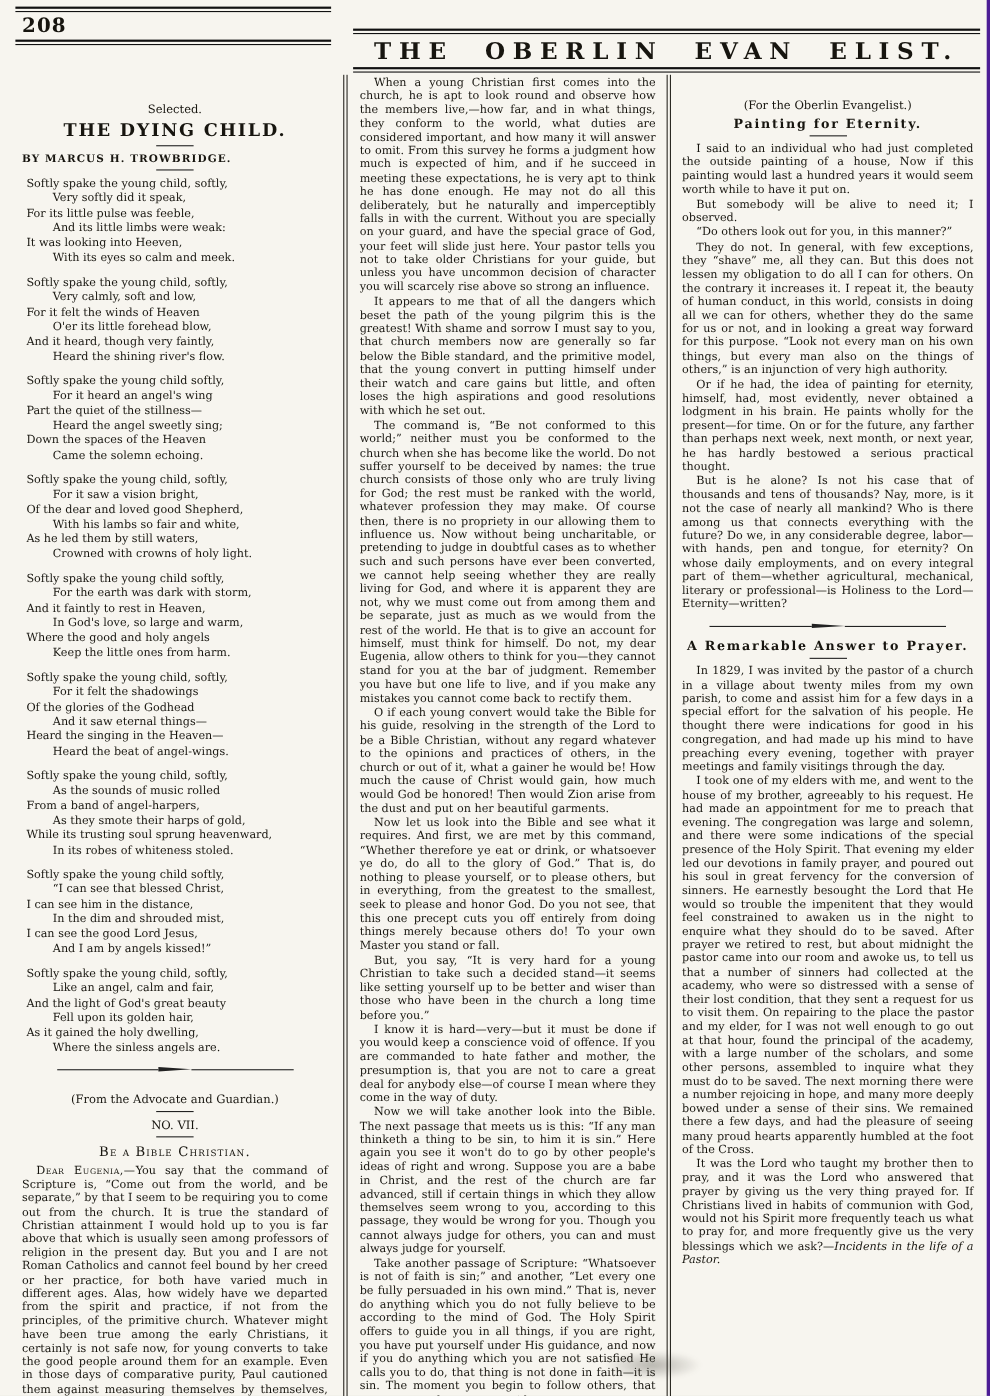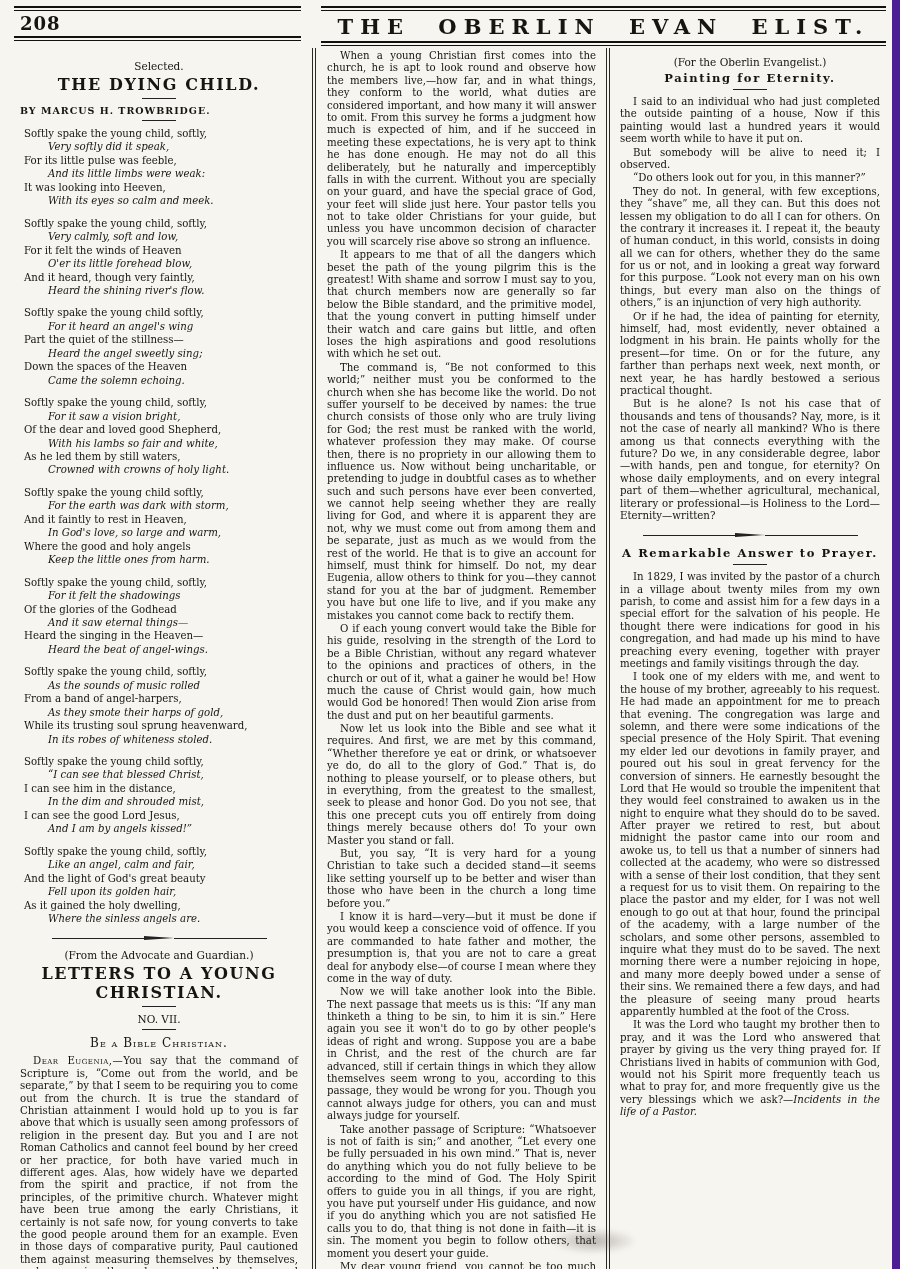--- a/index.html
+++ b/index.html
@@ -5,63 +5,63 @@
   * { box-sizing: border-box; margin: 0; padding: 0; }
   html, body { background: #c9c6bf; }
   .page {
     position: relative;
     width: 900px; height: 1269px;
     margin: 0 auto;
     background: #f7f5ef;
     color: #17150f;
     font-family: "DejaVu Serif", "Liberation Serif", serif;
     overflow: hidden;
-    border-right: 8px solid #4c1d95;
+    border-right: 3px solid #4c1d95;
   }
   
   .masthead-row { display: flex; align-items: stretch; padding-top: 6px; }
   .mh-left { width: 315px; padding: 0 14px; }
-  .mh-right { flex: 1; padding: 0 6px; }
+  .mh-right { flex: 1; padding: 0 6px; margin-top: 20px; }
   .double-rule { border-top: 2.6px solid #111; border-bottom: 1px solid #111; height: 5px; }
   .page-number { font-size: 18px; font-weight: bold; padding: 2px 0 2px 6px; letter-spacing: 1px; }
   .masthead {
     text-align: center; font-weight: bold;
     font-size: 21px; letter-spacing: 7px; word-spacing: 14px;
     padding: 3px 0 2px;
   }
   
   .columns { display: flex; align-items: stretch; margin-top: 2px; }
   .colsep { width: 4px; border-left: 1.4px solid #2b2923; border-right: 1.4px solid #2b2923; margin: 0 1px; }
   .col { overflow: hidden; }
   .col1 { width: 311px; padding: 6px 13px 0 20px; }
   .col2 { width: 288px; padding: 2px 9px 0 10px; }
   .col3 { flex: 1; padding: 2px 12px 0 9px; }
   
   .center { text-align: center; }
-  .kicker { font-size: 10.5px; text-align: center; margin-top: 6px; }
+  .kicker { font-size: 10.5px; text-align: center; margin-top: 20px; }
   .article-title {
     text-align: center; font-weight: bold; font-size: 16px;
     letter-spacing: 1.6px; margin-top: 3px;
   }
   .byline { text-align: left; font-weight: bold; font-size: 9.5px; letter-spacing: 1px; }
   .sub-head { text-align: center; font-variant: small-caps; font-size: 12px; letter-spacing: 1px; margin-top: 2px; }
   .mini-rule { width: 34px; border-top: 1.2px solid #222; margin: 4px auto 6px; }
   .swell { display: flex; align-items: center; width: 215px; margin: 11px auto 9px; }
   .swell::before, .swell::after { content: ""; flex: 1; border-top: 1px solid #222; }
   .swell .arrow {
     width: 0; height: 0;
     border-left: 30px solid #222;
     border-top: 2.6px solid transparent;
     border-bottom: 2.6px solid transparent;
   }
   
   .poem { margin-top: 6px; padding-left: 4px; }
   .stanza { margin-bottom: 9px; }
   .poem-line { font-size: 10.2px; line-height: 1.32; white-space: nowrap; }
-  .poem-line.indent { padding-left: 24px; font-style: italic; }
+  .poem-line.indent { padding-left: 24px; }
   
   .para {
     font-size: 10.2px; line-height: 1.215;
     text-align: justify; text-indent: 13px;
     margin: 0 0 1px 0;
   }
   .lead-caps { font-variant: small-caps; letter-spacing: 0.5px; }
   .italic { font-style: italic; }
   .smudge {
     position: absolute; left: 548px; top: 1228px;
@@ -180,21 +180,20 @@
             <div class="poem-line">As it gained the holy dwelling,</div>
             <div class="poem-line indent">Where the sinless angels are.</div>
           </div>
         </div>
 
       <div class="swell">
           <span class="arrow"></span>
         </div>
 
       <div class="kicker">(From the Advocate and Guardian.)</div>
-      <div class="article-title">LETTERS TO A YOUNG CHRISTIAN.</div>
       <div class="mini-rule"></div>
       <div class="center" style="font-size:10.5px;">NO. VII.</div>
       <div class="mini-rule"></div>
       <div class="sub-head">Be a Bible Christian.</div>
 
       <p class="para" style="margin-top:5px;"><span class="lead-caps">Dear Eugenia,—</span><span>You say that the command of Scripture is, “Come out from the world, and be separate,” by that I seem to be requiring you to come out from the church. It is true the standard of Christian attainment I would hold up to you is far above that which is usually seen among professors of religion in the present day. But you and I are not Roman Catholics and cannot feel bound by her creed or her practice, for both have varied much in different ages. Alas, how widely have we departed from the spirit and practice, if not from the principles, of the primitive church. Whatever might have been true among the early Christians, it certainly is not safe now, for young converts to take the good people around them for an example. Even in those days of comparative purity, Paul cautioned them against measuring themselves by themselves, and comparing themselves among themselves, and said that such were not wise.</span></p>
     </div>
 
     <div class="colsep"></div>
 

